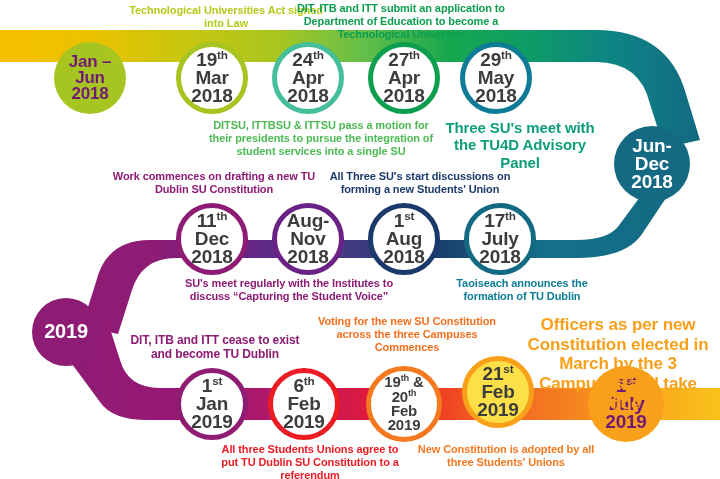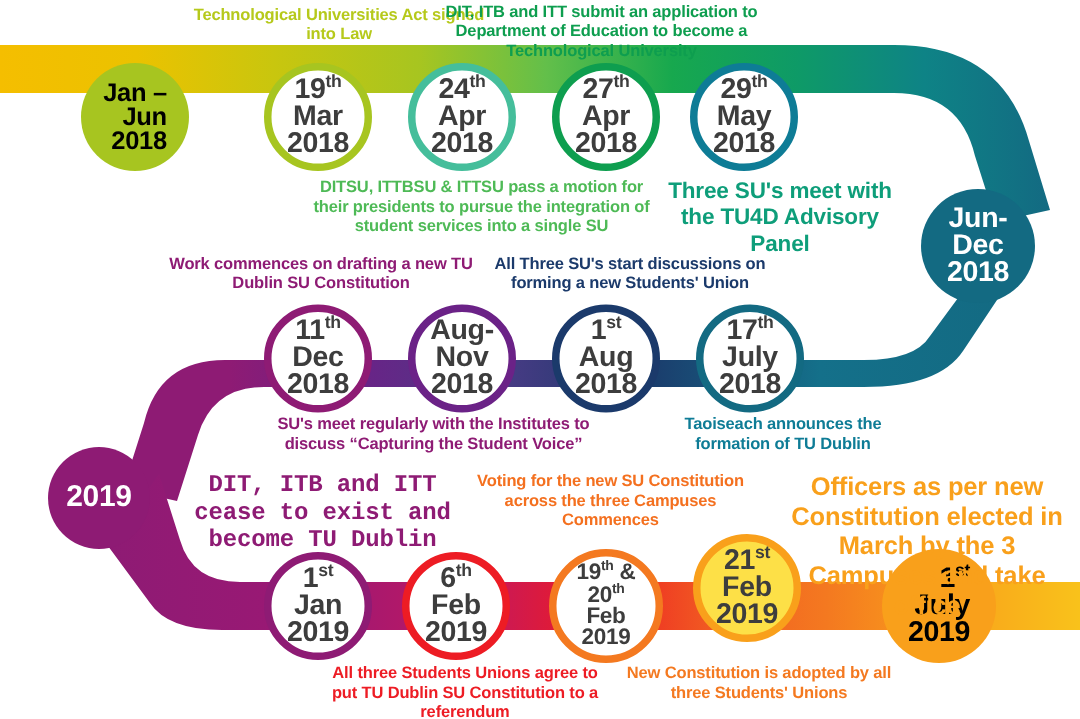--- a/index.html
+++ b/index.html
@@ -6,21 +6,21 @@
   body{
     width:720px;height:479px;overflow:hidden;position:relative;
     font-family:"Liberation Sans","DejaVu Sans",sans-serif;
   }
   #stage{position:absolute;left:0;top:0;width:720px;height:479px;}
   svg#band{position:absolute;left:0;top:0;width:720px;height:479px;}
 
   .node{position:absolute;border-radius:50%;box-sizing:border-box;
         display:flex;align-items:center;justify-content:center;text-align:center;}
   .node .dtxt{line-height:0.96;font-weight:bold;color:#3d3d3d;letter-spacing:-0.2px;}
-  .node.solid .dtxt{color:#000000;text-align:right;}
+  .node.solid .dtxt{color:#701a75;}
   .node.solidw .dtxt{color:#ffffff;}
   sup{font-size:0.62em;vertical-align:super;line-height:0;font-weight:bold;}
 
   .cap{position:absolute;text-align:center;font-weight:bold;line-height:1.16;
        letter-spacing:-0.1px;}
 </style>
 </head>
 <body>
 
 <div id="stage">
@@ -202,21 +202,21 @@
   <div class="cap" style="left:436px;top:119px;width:168px;font-size:15px;color:#0E9E7A;">Three SU's meet with the TU4D Advisory Panel</div>
 
   <div class="cap" style="left:108px;top:170px;width:212px;font-size:11px;color:#8E1B74;">Work commences on drafting a new TU Dublin SU Constitution</div>
 
   <div class="cap" style="left:322px;top:170px;width:196px;font-size:11px;color:#1B3A6B;">All Three SU's start discussions on forming a new Students' Union</div>
 
   <div class="cap" style="left:172px;top:277px;width:234px;font-size:11px;color:#8E1B74;">SU's meet regularly with the Institutes to discuss “Capturing the Student Voice”</div>
 
   <div class="cap" style="left:436px;top:277px;width:172px;font-size:11px;color:#0E7C96;">Taoiseach announces the formation of TU Dublin</div>
 
-  <div class="cap" style="left:120px;top:314px;width:190px;font-size:16px;color:#8E1B74;font-family:Liberation Mono, monospace;">DIT, ITB and ITT cease to exist and become TU Dublin</div>
+  <div class="cap" style="left:120px;top:334px;width:190px;font-size:12px;color:#8E1B74;">DIT, ITB and ITT cease to exist and become TU Dublin</div>
 
   <div class="cap" style="left:306px;top:315px;width:202px;font-size:11px;color:#F4701F;">Voting for the new SU Constitution across the three Campuses Commences</div>
 
   <div class="cap" style="left:520px;top:315px;width:196px;font-size:17px;color:#F9A01B;">Officers as per new Constitution elected in March by the 3 Campuses and take office</div>
 
   <div class="cap" style="left:212px;top:443px;width:196px;font-size:11px;color:#ED1C24;">All three Students Unions agree to put TU Dublin SU Constitution to a referendum</div>
 
   <div class="cap" style="left:410px;top:443px;width:192px;font-size:11px;color:#F47920;">New Constitution is adopted by all three Students' Unions</div>
 
 </div>

